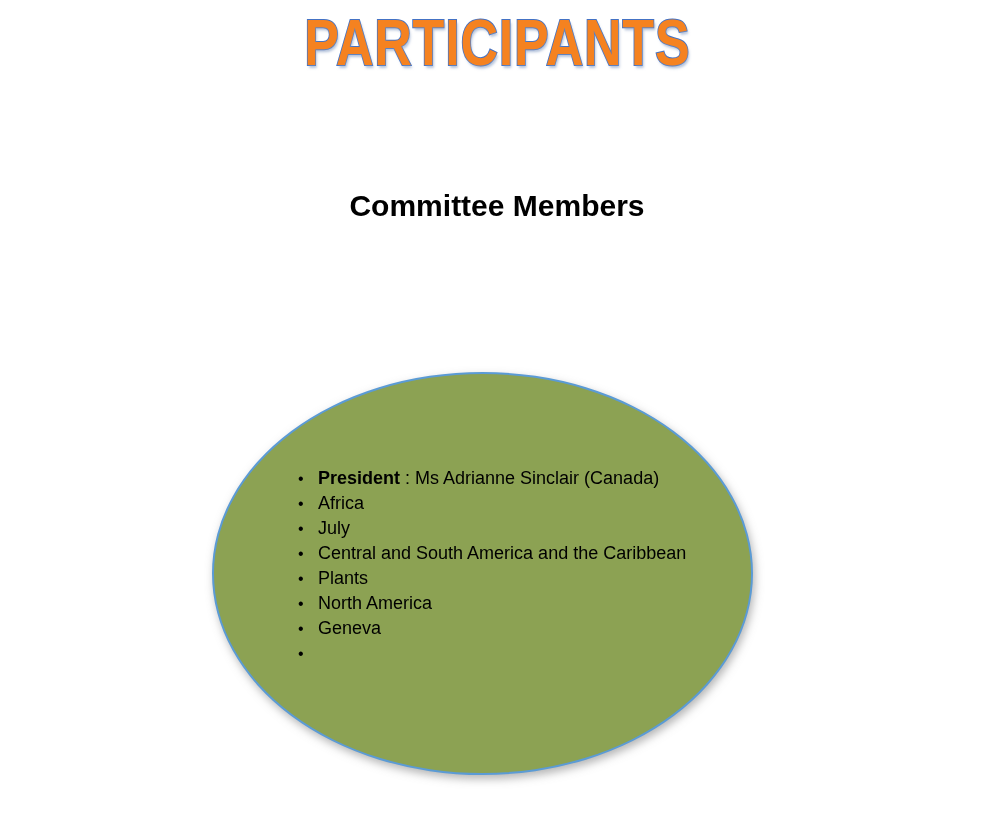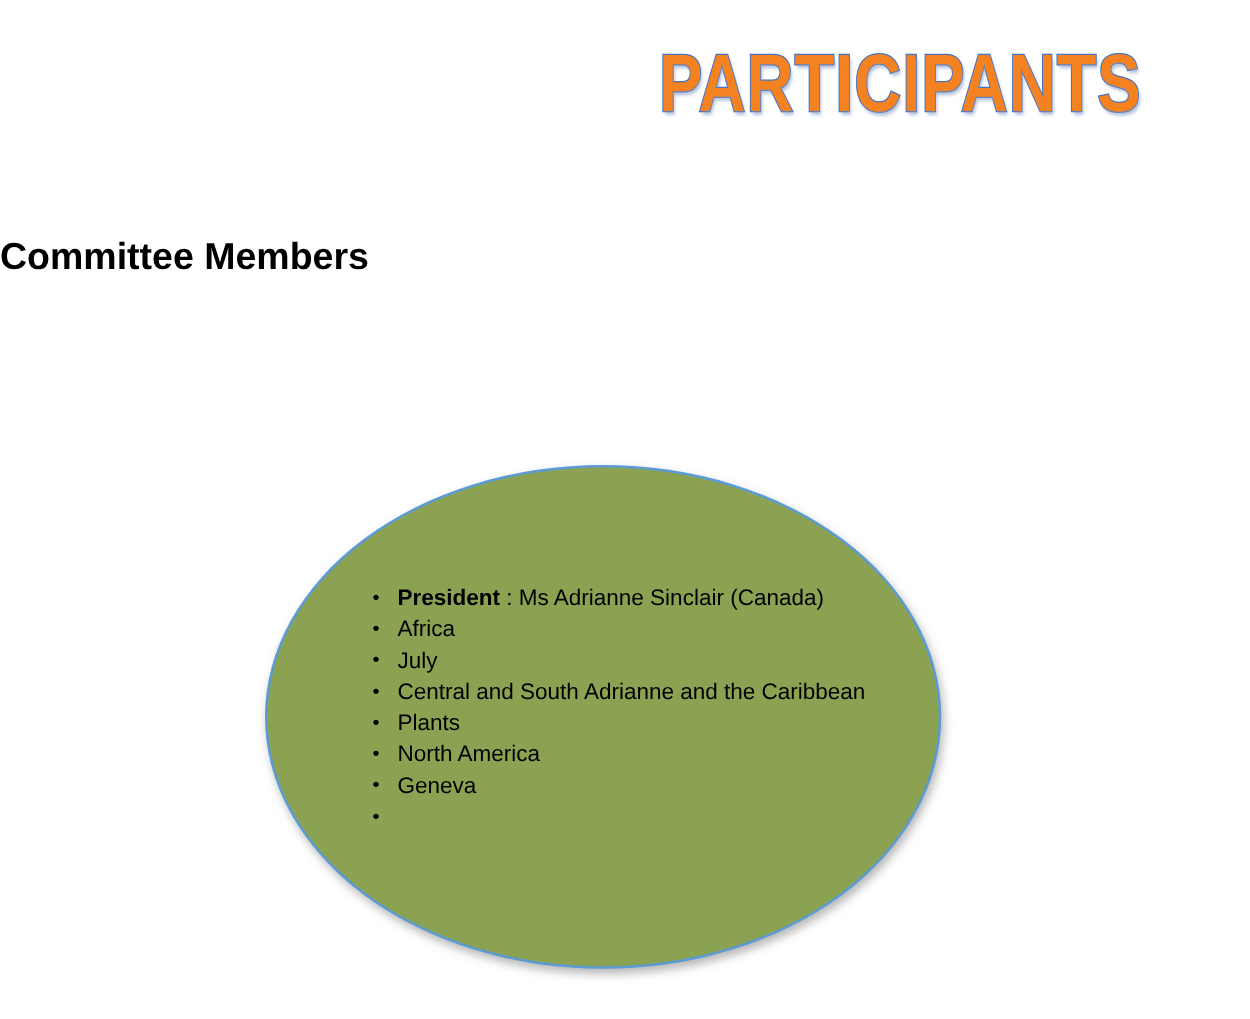--- a/index.html
+++ b/index.html
@@ -20,24 +20,23 @@
   .content {
     position: absolute;
     left: 0;
     top: 0;
     width: 962px;
     height: 815px;
   }
   .title-wrap {
     position: absolute;
     top: 10px;
-    left: 0;
+    left: 16px;
     width: 100%;
-    text-align: right;
-    margin-top: 24px;
+    text-align: center;
   }
   .doc-title {
     display: inline-block;
     font-size: 65px;
     font-weight: bold;
     letter-spacing: 1px;
     color: #F58220;
     -webkit-text-stroke: 2px #4472C4;
     paint-order: stroke fill;
     text-shadow: 2px 3px 3px rgba(120, 145, 190, 0.55);
@@ -56,23 +55,25 @@
     line-height: 24px;
   }
   .subtitle .line2 {
     font-style: italic;
   }
   .section-heading {
     position: absolute;
     top: 190px;
     left: 0;
     width: 100%;
+    text-align: center;
     font-size: 30px;
     font-weight: bold;
     line-height: 32px;
+    padding-left: 16px;
   }
   .ellipse {
     position: absolute;
     left: 212px;
     top: 372px;
     width: 541px;
     height: 403px;
     background: #8CA253;
     border: 2px solid #5B9BD5;
     border-radius: 50%;
@@ -123,21 +124,21 @@
         <li>
           <span class="bullet">•</span><b>President</b><span> : Ms Adrianne Sinclair (Canada)</span>
         </li>
         <li>
           <span class="bullet">•</span><b></b><span>Africa</span>
         </li>
         <li>
           <span class="bullet">•</span><b></b><span>July</span>
         </li>
         <li>
-          <span class="bullet">•</span><b></b><span>Central and South Adrianne and the Caribbean</span>
+          <span class="bullet">•</span><b></b><span>Central and South America and the Caribbean</span>
         </li>
         <li>
           <span class="bullet">•</span><b></b><span>Plants</span>
         </li>
         <li>
           <span class="bullet">•</span><b></b><span>North America</span>
         </li>
         <li>
           <span class="bullet">•</span><b></b><span>Geneva</span>
         </li>

